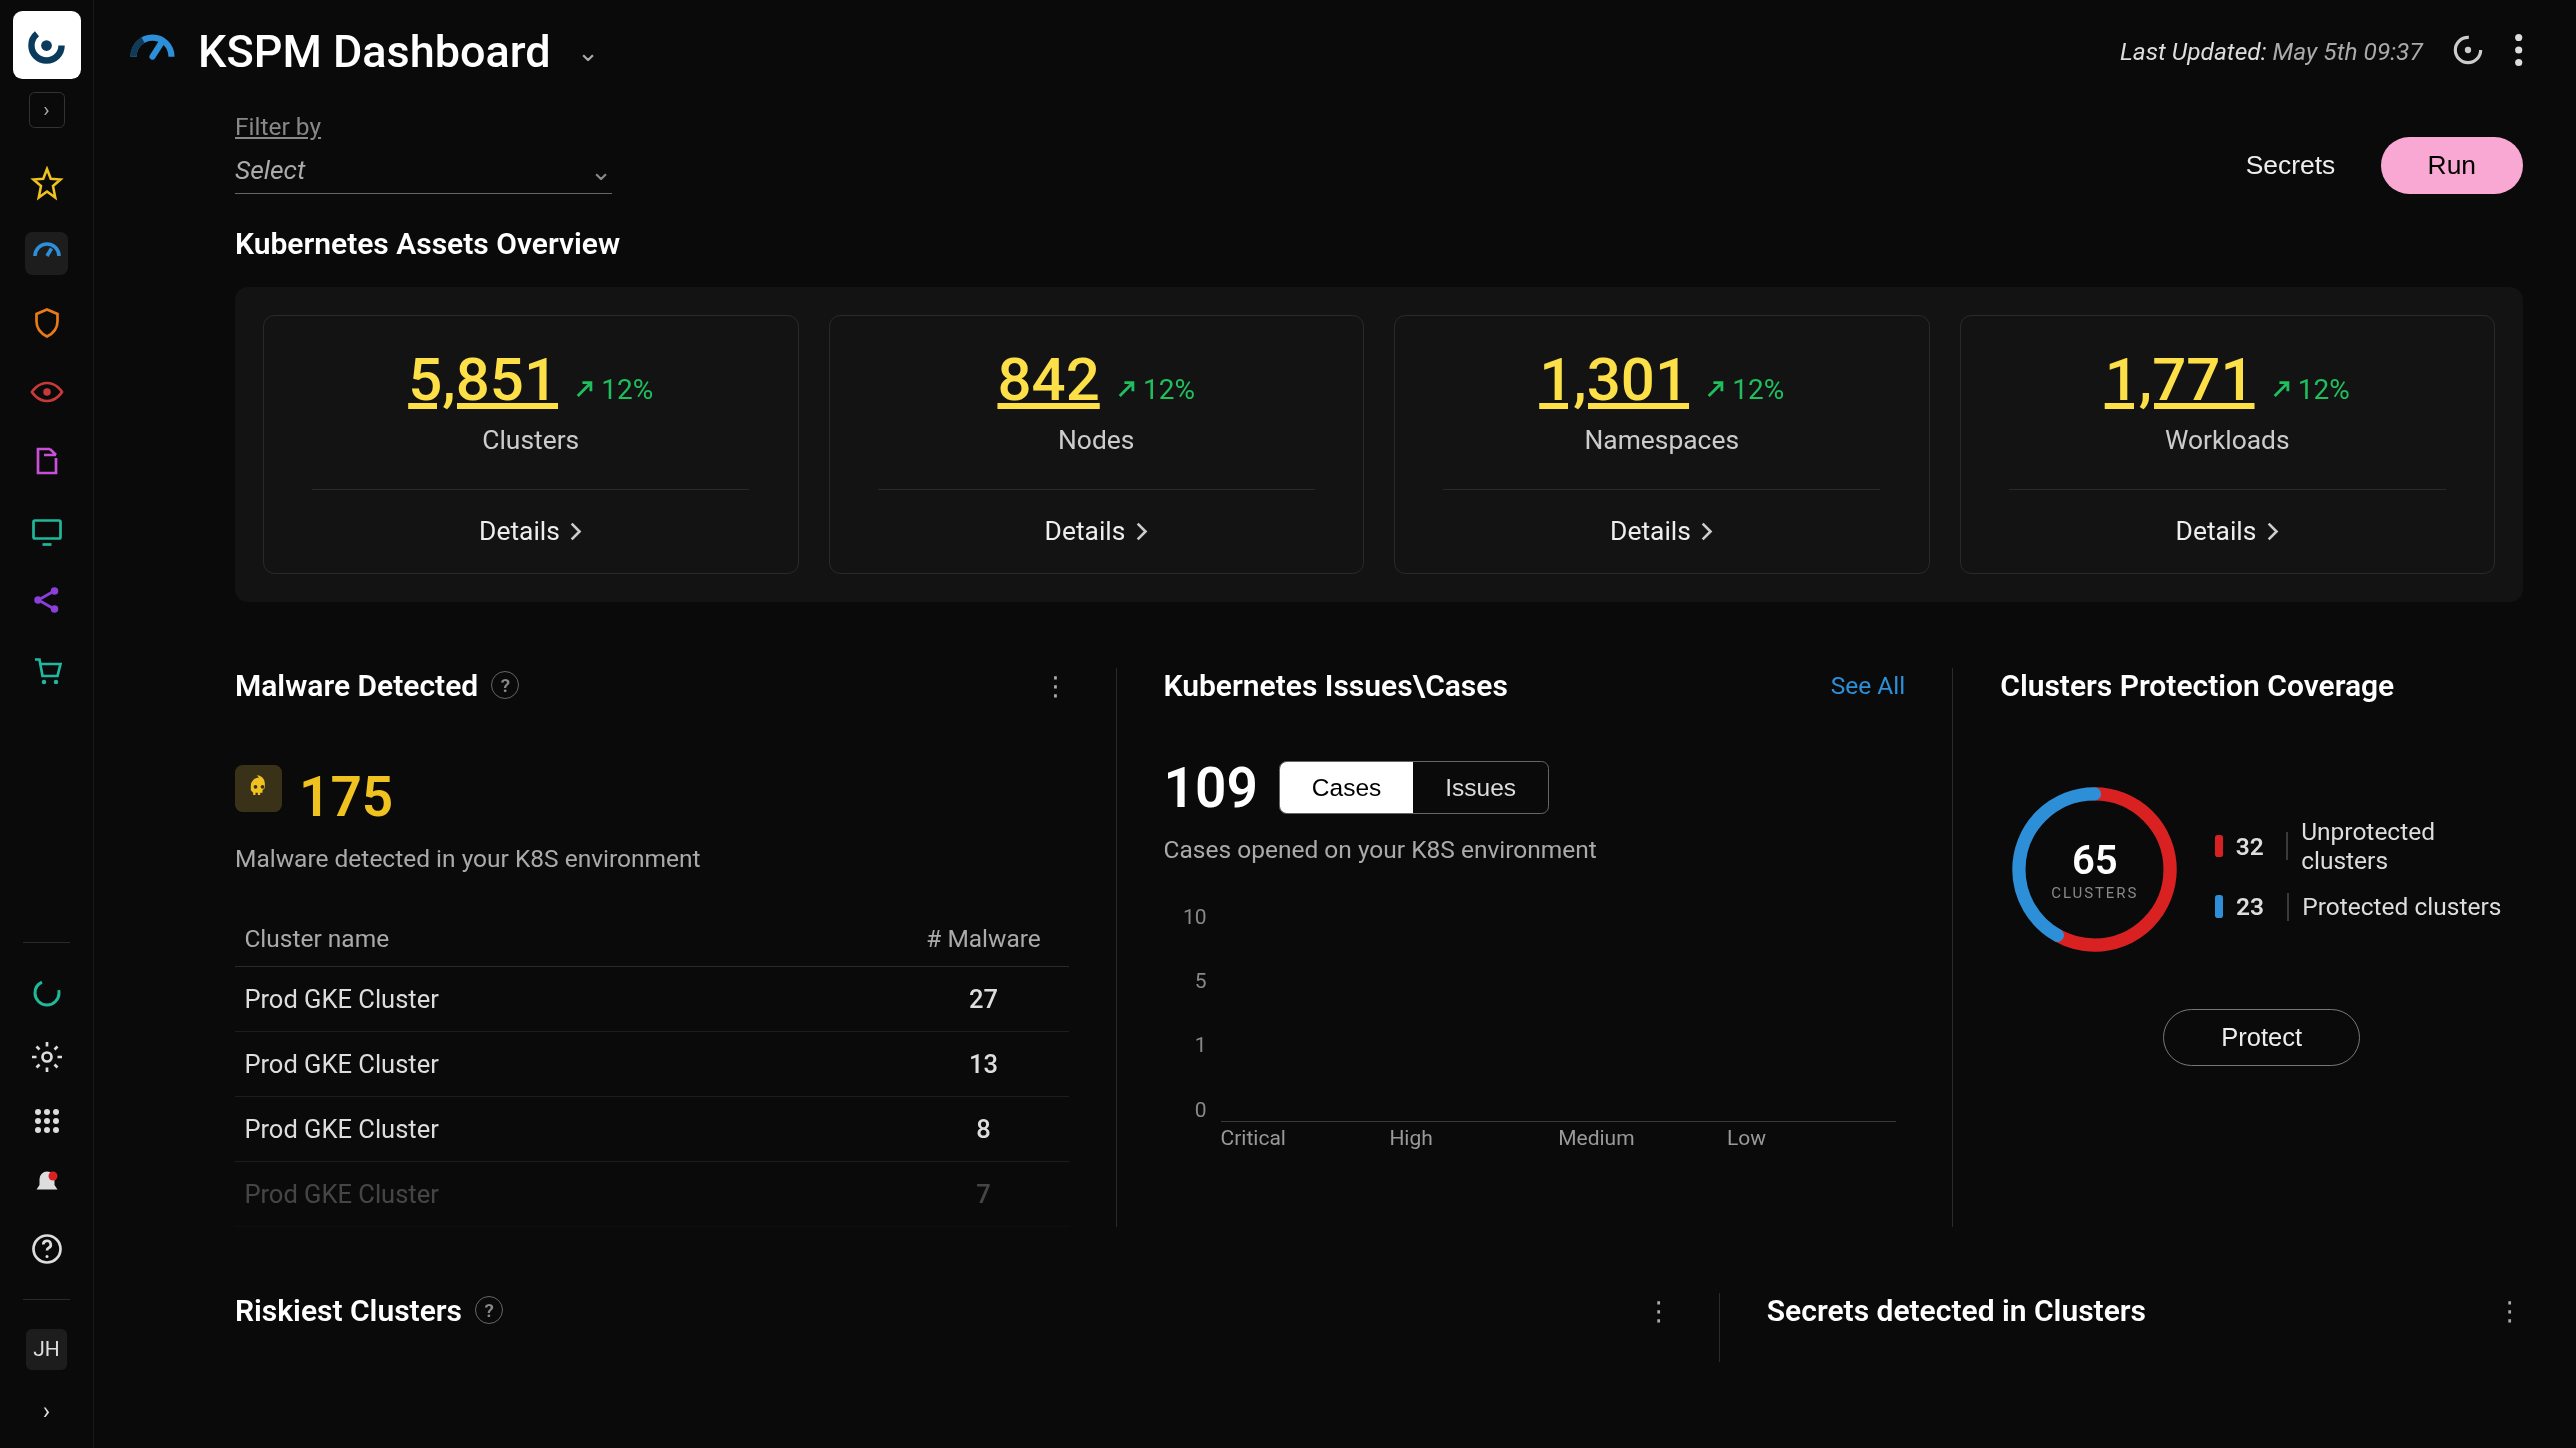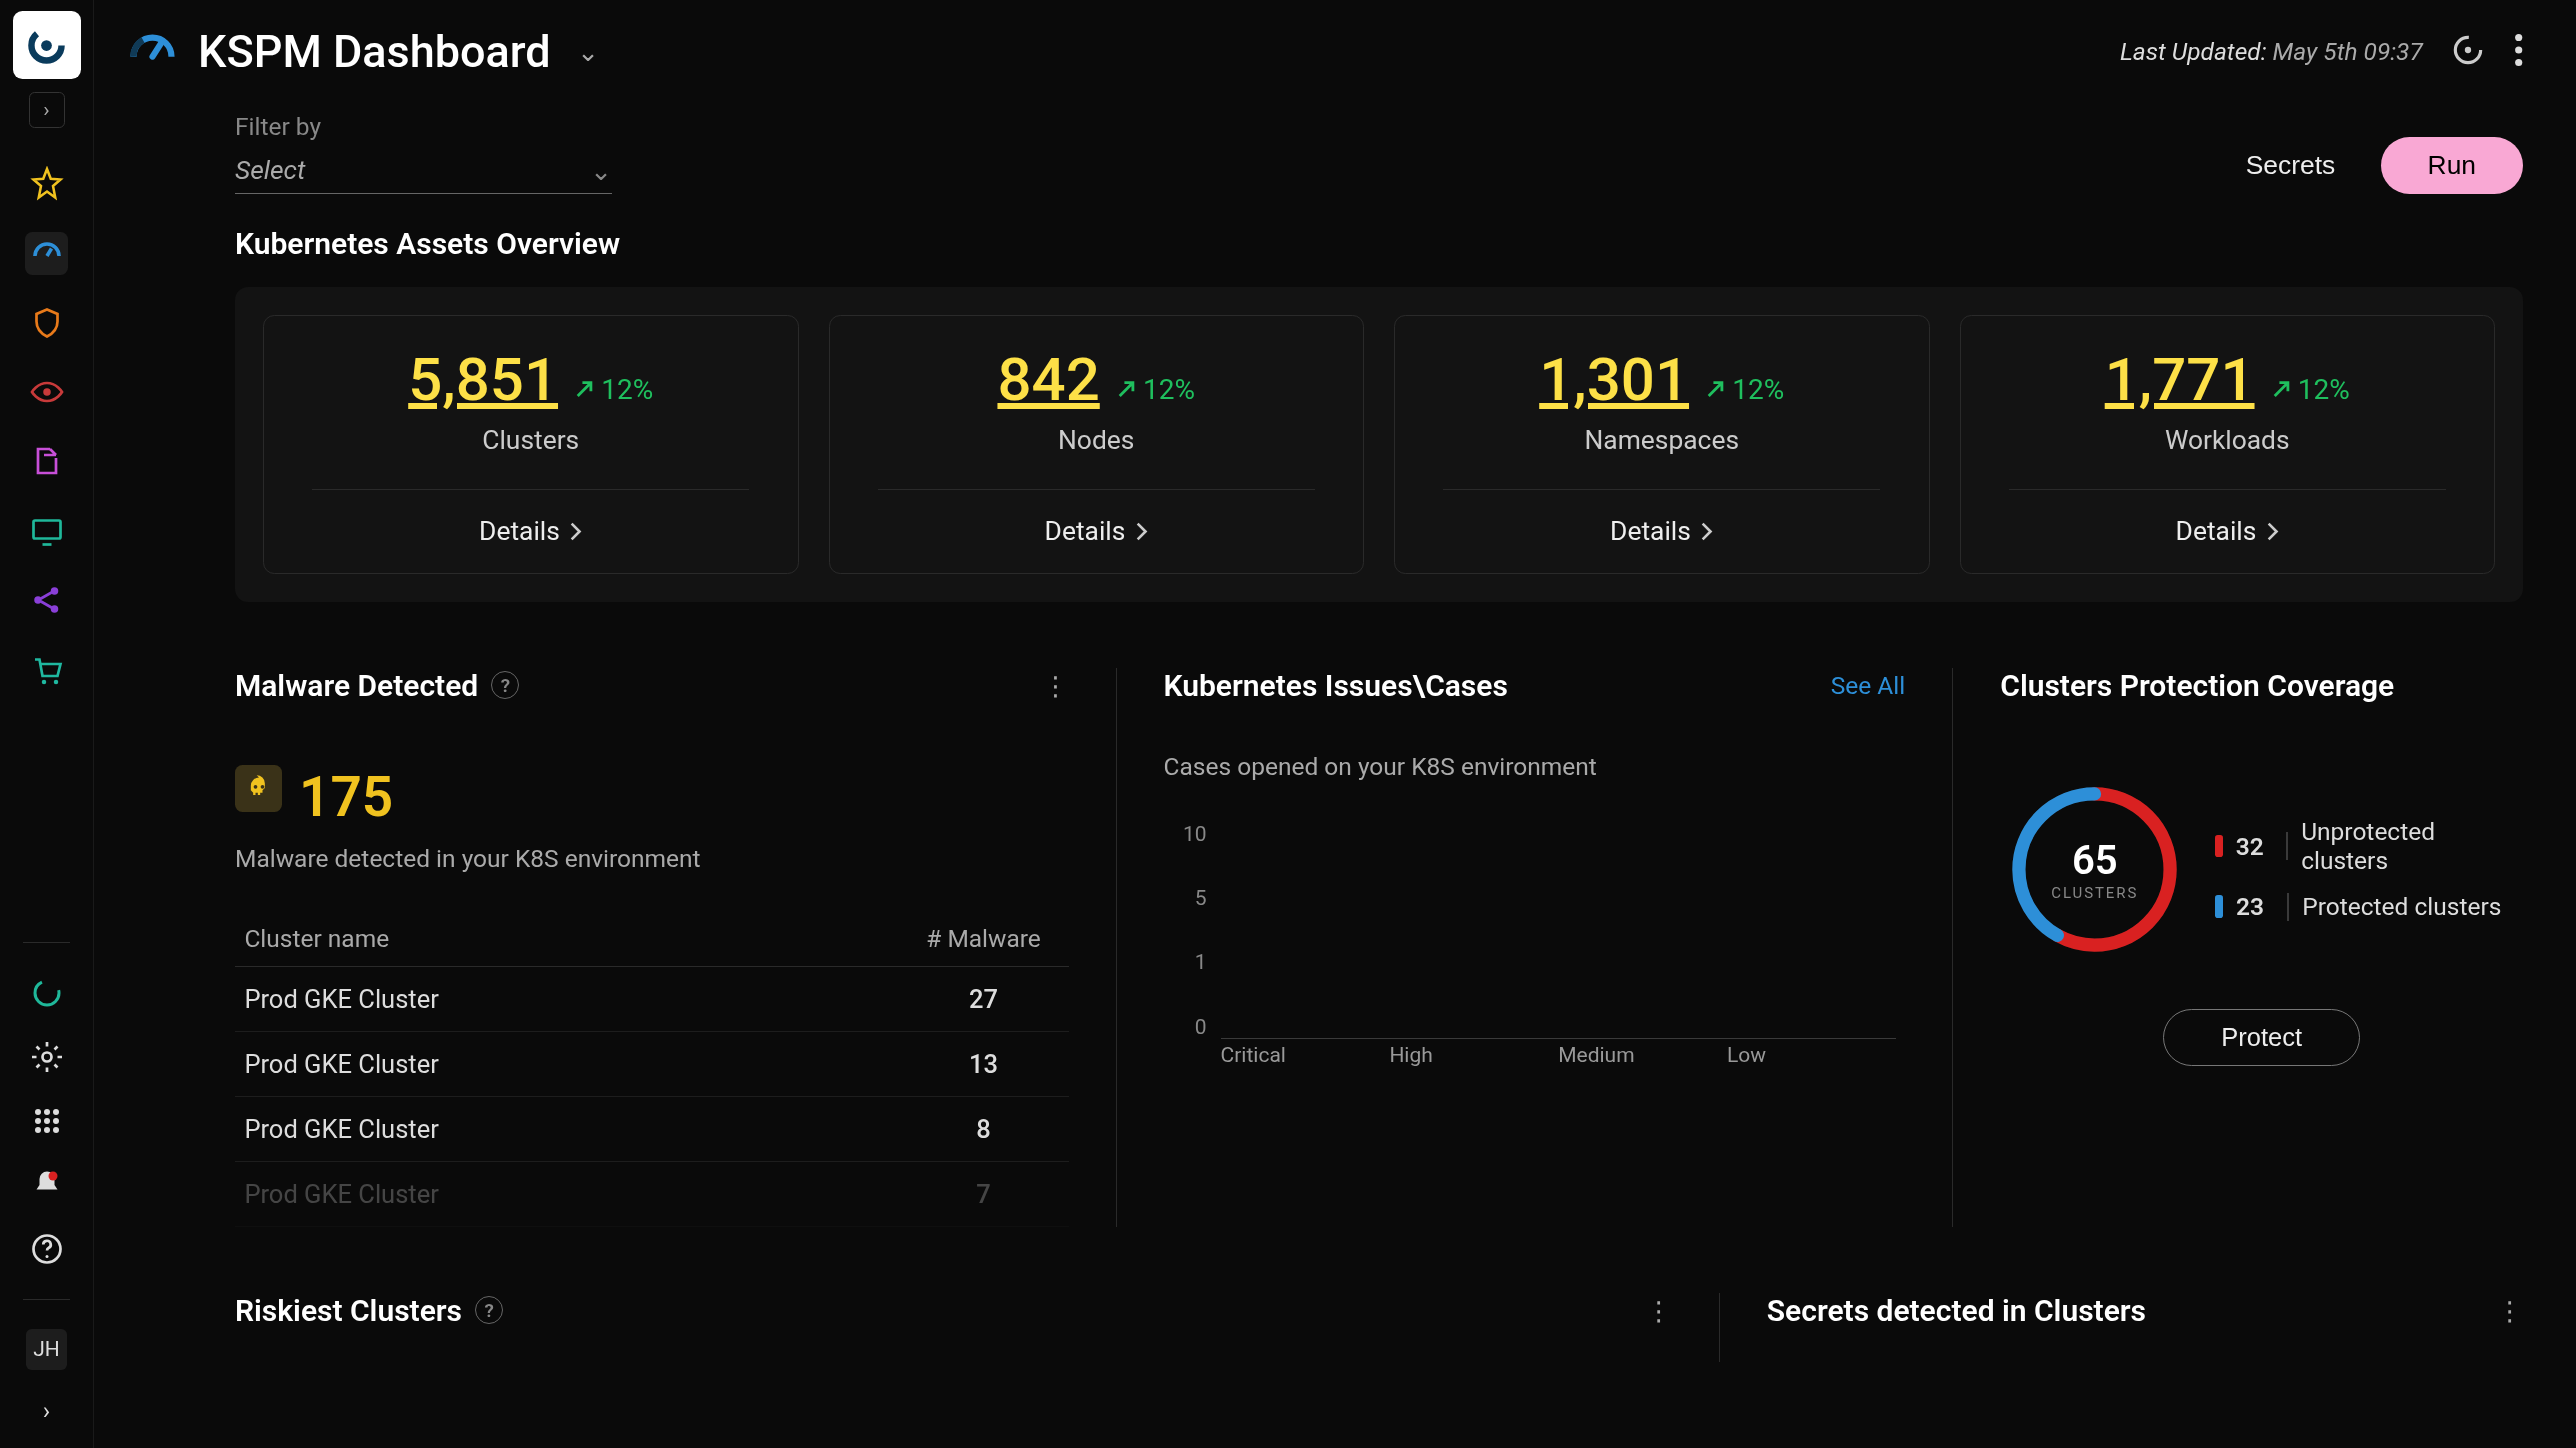--- a/index.html
+++ b/index.html
@@ -65,21 +65,21 @@
   .last-updated { font-size:24.5px; font-style:italic; color:#aaa; }
   .last-updated-label { color:#ddd; }
   .spinner-icon svg { width:38px; height:38px; }
   .kebab svg { width:9.4px; height:38px; }
 
   .filter-row {
     display:flex; align-items:flex-end; justify-content:space-between;
     padding: 9.4px 53px 22.6px 141px;
   }
   .filter-group { display:flex; flex-direction:column; gap:5.7px; }
-  .filter-label { font-size:24.5px; color:#888; }
+  .filter-label { font-size:24.5px; color:#888;text-decoration:underline; }
   .filter-select {
     width:377px; border:none; border-bottom:1.9px solid #666;
     background:transparent; color:#aaa; font-size:26.4px; font-style:italic;
     padding:7.5px 0; display:flex; justify-content:space-between; align-items:center;
   }
   .filter-actions { display:flex; align-items:center; gap:26.4px; }
   .revert-btn { font-size:26.4px; color:#eee; background:transparent; border:none; cursor:pointer; padding:11.3px 19px;}
   .run-btn { font-size:26.4px; font-weight:500; color:#000; background:#f9a8d4; border:none; border-radius:38px; padding:13.2px 47px; cursor:pointer;}
 
   
@@ -429,20 +429,27 @@
         </div>
       </div>
 
       <div class="panel panel-b">
         <div class="panel-head">
           <div class="panel-title">
               <span>Kubernetes Issues\Cases</span>
             </div>
           <span class="see-all">See All</span>
         </div>
+        <div class="issues-top">
+          <span class="issues-count">109</span>
+          <div class="toggle">
+            <button class="toggle-btn active">Cases</button>
+            <button class="toggle-btn">Issues</button>
+          </div>
+        </div>
         <div class="issues-sub">Cases opened on your K8S environment</div>
         <div class="chart">
           <div class="chart-y" id="chart-y">
               <div>10</div>
               <div>5</div>
               <div>1</div>
               <div>0</div>
             </div>
           <div class="chart-area" id="chart-area">
               <div class="chart-col" style="left: 2%;">

